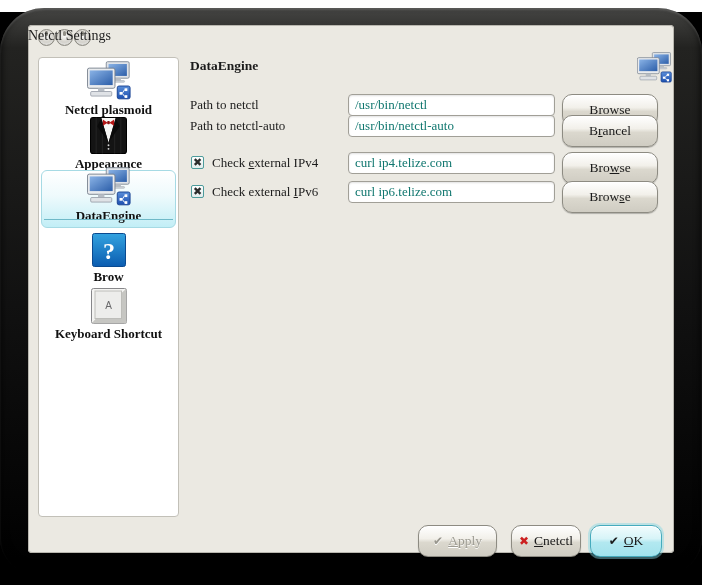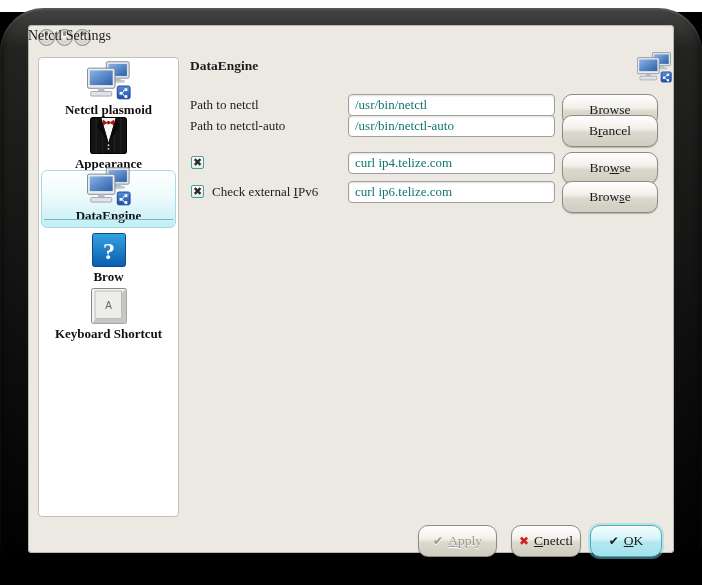--- a/index.html
+++ b/index.html
@@ -206,20 +206,21 @@
   <div class="form-row" style="top:90px">
     <span class="row-label"><span>Path to netctl-auto</span><u></u><span></span></span>
     <input class="text-input" type="text" value="/usr/bin/netctl-auto" style="">
     <button class="btn browse-btn">
         <span><span>B</span><u>r</u><span>ancel</span></span>
       </button>
   </div>
 
   <div class="form-row" style="top:127px">
     <span class="checkbox">✖</span>
+    <span class="row-label cb"><span>Check </span><u>e</u><span>xternal IPv4</span></span>
     <input class="text-input" type="text" value="curl ip4.telize.com" style="">
     <button class="btn browse-btn">
         <span><span>Bro</span><u>w</u><span>se</span></span>
       </button>
   </div>
 
   <div class="form-row" style="top:156px">
     <span class="checkbox">✖</span>
     <span class="row-label cb"><span>Check external </span><u>I</u><span>Pv6</span></span>
     <input class="text-input" type="text" value="curl ip6.telize.com" style="">

